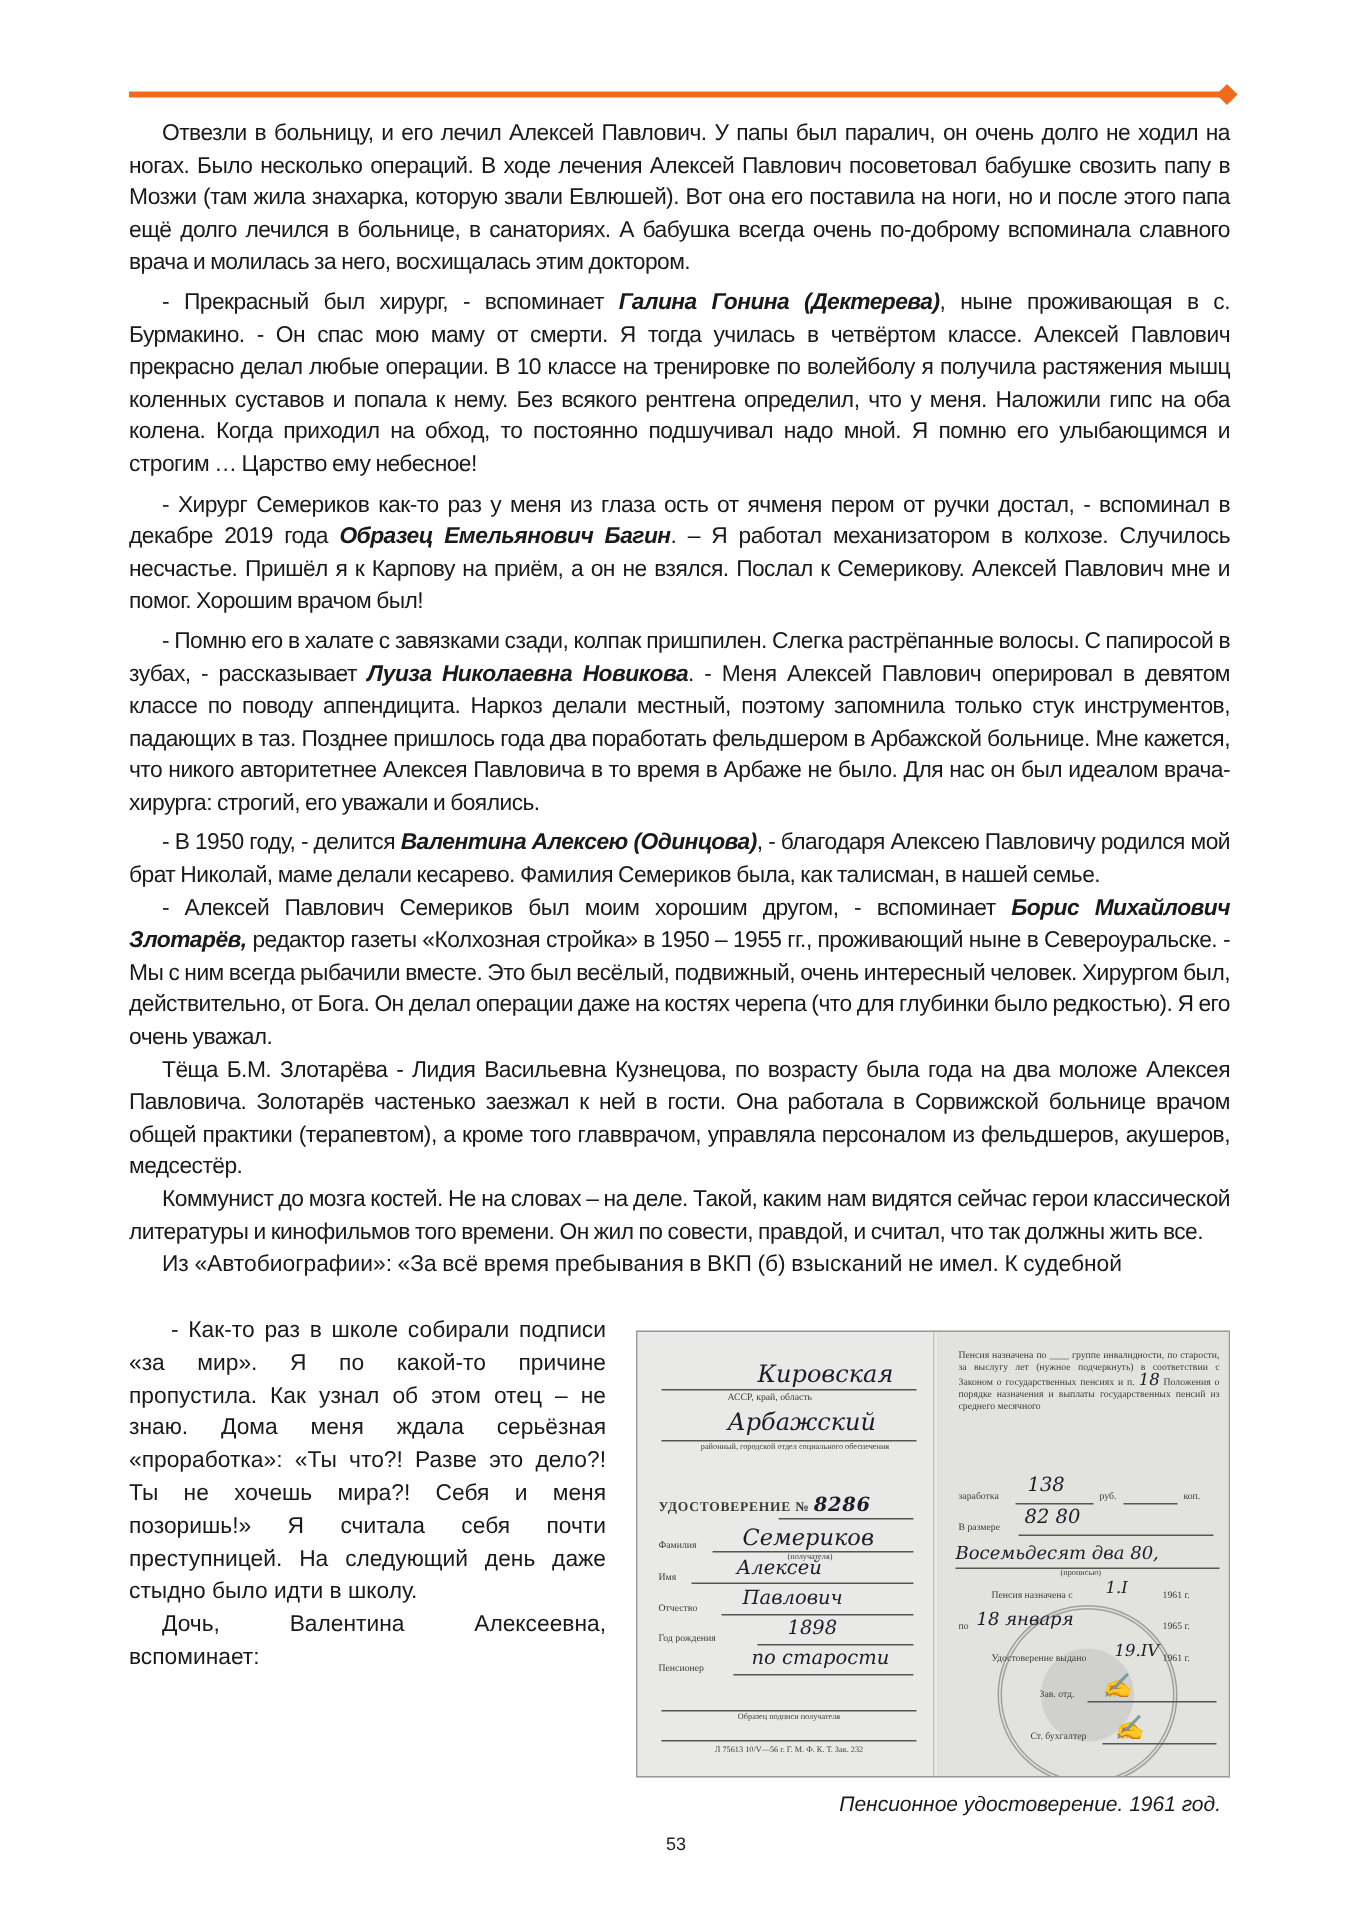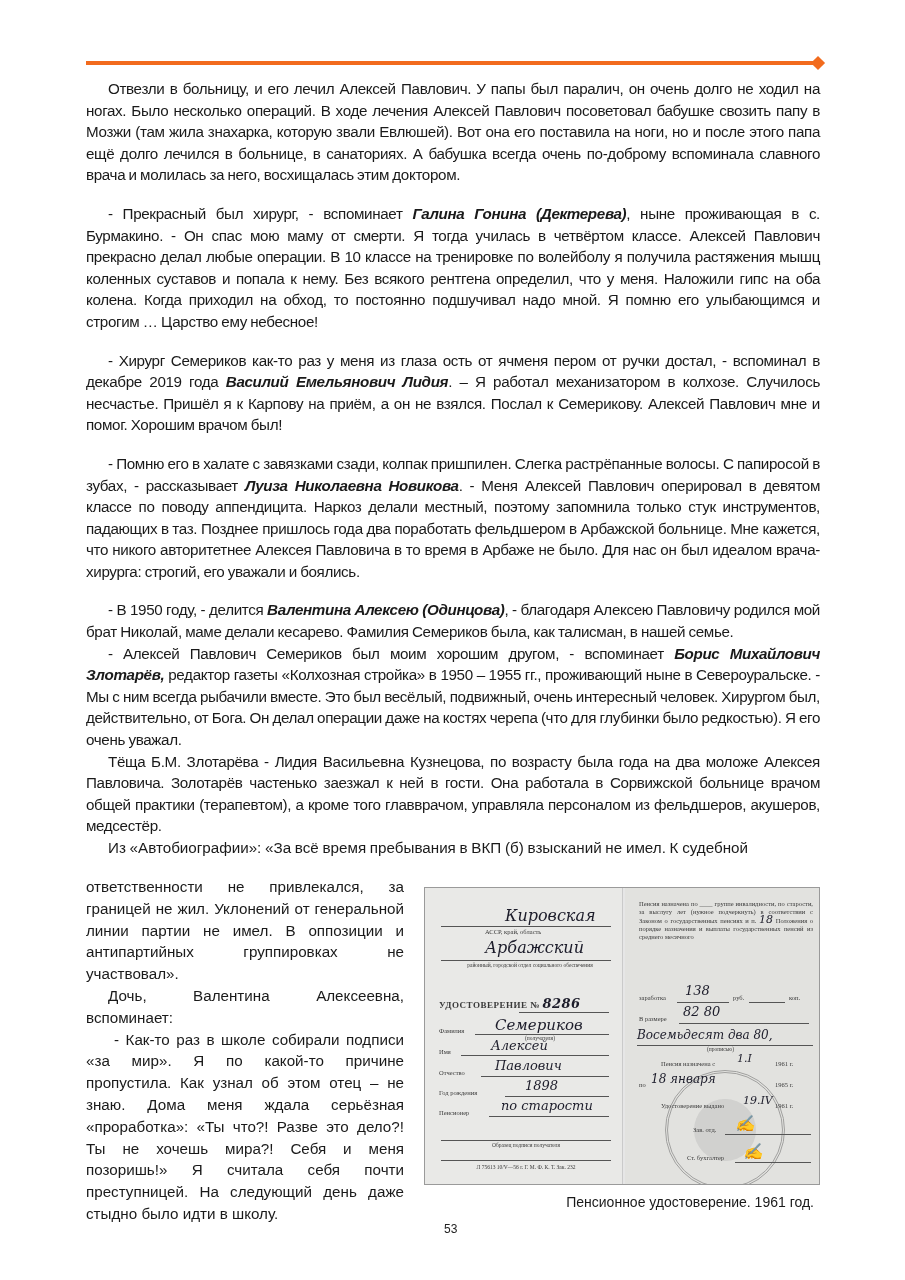--- a/index.html
+++ b/index.html
@@ -8,21 +8,21 @@
 
     .rule { position: absolute; left: 86px; top: 61px; width: 730px; height: 4px; background: #f26b1d; }
     .rule-diamond { position: absolute; left: 813px; top: 58px; width: 10px; height: 10px; background: #f26b1d; transform: rotate(45deg); }
 
     .body-text {
       position: absolute; left: 86px; top: 78px; width: 734px;
       font-size: 15.2px; line-height: 21.6px; text-align: justify;
       letter-spacing: -0.35px; word-spacing: -0.5px;
     }
     .body-text p { text-indent: 22px; }
-    .body-text p.gap { margin-top: 17px; }
+    .body-text p.gap { margin-top: 5px; }
     .body-text b { font-style: italic; font-weight: bold; }
 
     .wrap-text {
       position: absolute; left: 86px; top: 876px; width: 318px;
       font-size: 15.2px; line-height: 21.8px; text-align: justify;
       letter-spacing: 0px;
     }
     .wrap-text p { text-indent: 22px; }
     .wrap-text p.noindent { text-indent: 0; }
 
@@ -34,44 +34,44 @@
     .fig-fold { position: absolute; left: 197px; top: 0; width: 4px; height: 100%; background: linear-gradient(90deg,#bcbcbc,#f4f4f4,#bcbcbc); }
     .hand { font-family: "DejaVu Serif", serif; font-style: italic; color: #1c1c2a; text-align: center; }
     .fl { position: absolute; border-bottom: 1px solid #555; }
     .small { font-size: 6.5px; line-height: 8px; }
     .tiny { font-size: 5.5px; line-height: 7px; }
     .stamp { position: absolute; left: 240px; top: 180px; width: 120px; height: 120px; border-radius: 50%;
       border: 3px double #6a6a6a; opacity: 0.55; }
     .stamp::after { content: ""; position: absolute; left: 26px; top: 26px; width: 62px; height: 62px; border-radius: 50%; background: #b5b5b5; opacity: 0.7; }
 
     .caption { position: absolute; left: 424px; top: 1194px; width: 390px; text-align: right;
-      font-family: "Liberation Sans", sans-serif; font-size: 14px; color: #1a1a1a; }
+      font-family: "Liberation Sans", sans-serif; font-style: italic; font-size: 14px; color: #1a1a1a; }
     .page-number { position: absolute; left: 444px; top: 1222px; font-family: "Liberation Sans", sans-serif; font-size: 12px; color: #222; }
   </style>
 </head>
 <body>
 
 <div class="rule"></div>
 <div class="rule-diamond"></div>
 
 <div class="body-text">
   <p>Отвезли в больницу, и его лечил Алексей Павлович. У папы был паралич, он очень долго не ходил на ногах. Было несколько операций. В ходе лечения Алексей Павлович посоветовал бабушке свозить папу в Мозжи (там жила знахарка, которую звали Евлюшей). Вот она его поставила на ноги, но и после этого папа ещё долго лечился в больнице, в санаториях. А бабушка всегда очень по-доброму вспоминала славного врача и молилась за него, восхищалась этим доктором.</p>
   <p class="gap"><span>- Прекрасный был хирург, - вспоминает </span><b>Галина Гонина (Дектерева)</b><span>, ныне проживающая в с. Бурмакино. - Он спас мою маму от смерти. Я тогда училась в четвёртом классе. Алексей Павлович прекрасно делал любые операции. В 10 классе на тренировке по волейболу я получила растяжения мышц коленных суставов и попала к нему. Без всякого рентгена определил, что у меня. Наложили гипс на оба колена. Когда приходил на обход, то постоянно подшучивал надо мной. Я помню его улыбающимся и строгим … Царство ему небесное!</span></p>
-  <p class="gap"><span>- Хирург Семериков как-то раз у меня из глаза ость от ячменя пером от ручки достал, - вспоминал в декабре 2019 года </span><b>Василий Емельянович Лидия</b><span>. – Я работал механизатором в колхозе. Случилось несчастье. Пришёл я к Карпову на приём, а он не взялся. Послал к Семерикову. Алексей Павлович мне и помог. Хорошим врачом был!</span></p>
+  <p class="gap"><span>- Хирург Семериков как-то раз у меня из глаза ость от ячменя пером от ручки достал, - вспоминал в декабре 2019 года </span><b>Образец Емельянович Багин</b><span>. – Я работал механизатором в колхозе. Случилось несчастье. Пришёл я к Карпову на приём, а он не взялся. Послал к Семерикову. Алексей Павлович мне и помог. Хорошим врачом был!</span></p>
   <p class="gap"><span>- Помню его в халате с завязками сзади, колпак пришпилен. Слегка растрёпанные волосы. С папиросой в зубах, - рассказывает </span><b>Луиза Николаевна Новикова</b><span>. - Меня Алексей Павлович оперировал в девятом классе по поводу аппендицита. Наркоз делали местный, поэтому запомнила только стук инструментов, падающих в таз. Позднее пришлось года два поработать фельдшером в Арбажской больнице. Мне кажется, что никого авторитетнее Алексея Павловича в то время в Арбаже не было. Для нас он был идеалом врача-хирурга: строгий, его уважали и боялись.</span></p>
   <p class="gap"><span>- В 1950 году, - делится </span><b>Валентина Алексею (Одинцова)</b><span>, - благодаря Алексею Павловичу родился мой брат Николай, маме делали кесарево. Фамилия Семериков была, как талисман, в нашей семье.</span></p>
   <p><span>- Алексей Павлович Семериков был моим хорошим другом, - вспоминает </span><b>Борис Михайлович Злотарёв,</b><span> редактор газеты «Колхозная стройка» в 1950 – 1955 гг., проживающий ныне в Североуральске. - Мы с ним всегда рыбачили вместе. Это был весёлый, подвижный, очень интересный человек. Хирургом был, действительно, от Бога. Он делал операции даже на костях черепа (что для глубинки было редкостью). Я его очень уважал.</span></p>
   <p>Тёща Б.М. Злотарёва - Лидия Васильевна Кузнецова, по возрасту была года на два моложе Алексея Павловича. Золотарёв частенько заезжал к ней в гости. Она работала в Сорвижской больнице врачом общей практики (терапевтом), а кроме того главврачом, управляла персоналом из фельдшеров, акушеров, медсестёр.</p>
+  <p>Коммунист до мозга костей. Не на словах – на деле. Такой, каким нам видятся сейчас герои классической литературы и кинофильмов того времени. Он жил по совести, правдой, и считал, что так должны жить все.</p>
   <p style="text-align:left; letter-spacing:0;">Из «Автобиографии»: «За всё время пребывания в ВКП (б) взысканий не имел. К судебной</p>
 </div>
 
 <div class="wrap-text">
-  <p class="noindent">ответственности не привлекался, за границей не жил. Уклонений от генеральной линии партии не имел. В оппозиции и антипартийных группировках не участвовал».</p>
+  <p style="text-indent:28px;">- Как-то раз в школе собирали подписи «за мир». Я по какой-то причине пропустила. Как узнал об этом отец – не знаю. Дома меня ждала серьёзная «проработка»: «Ты что?! Разве это дело?! Ты не хочешь мира?! Себя и меня позоришь!» Я считала себя почти преступницей. На следующий день даже стыдно было идти в школу.</p>
   <p>Дочь, Валентина Алексеевна, вспоминает:</p>
-  <p style="text-indent:28px;">- Как-то раз в школе собирали подписи «за мир». Я по какой-то причине пропустила. Как узнал об этом отец – не знаю. Дома меня ждала серьёзная «проработка»: «Ты что?! Разве это дело?! Ты не хочешь мира?! Себя и меня позоришь!» Я считала себя почти преступницей. На следующий день даже стыдно было идти в школу.</p>
 </div>
 
 <div class="figure">
   <div class="fig-left">
     <div class="hand" style="position:absolute;left:80px;top:18px;font-size:16px;">Кировская</div>
     <div class="fl" style="left:16px;top:38px;width:170px;"></div>
     <div class="small" style="position:absolute;left:60px;top:40px;">АССР, край, область</div>
     <div class="hand" style="position:absolute;left:60px;top:50px;font-size:16px;">Арбажский</div>
     <div class="fl" style="left:16px;top:72px;width:170px;"></div>
     <div class="tiny" style="position:absolute;left:30px;top:74px;width:150px;text-align:center;">районный, городской отдел социального обеспечения</div>

